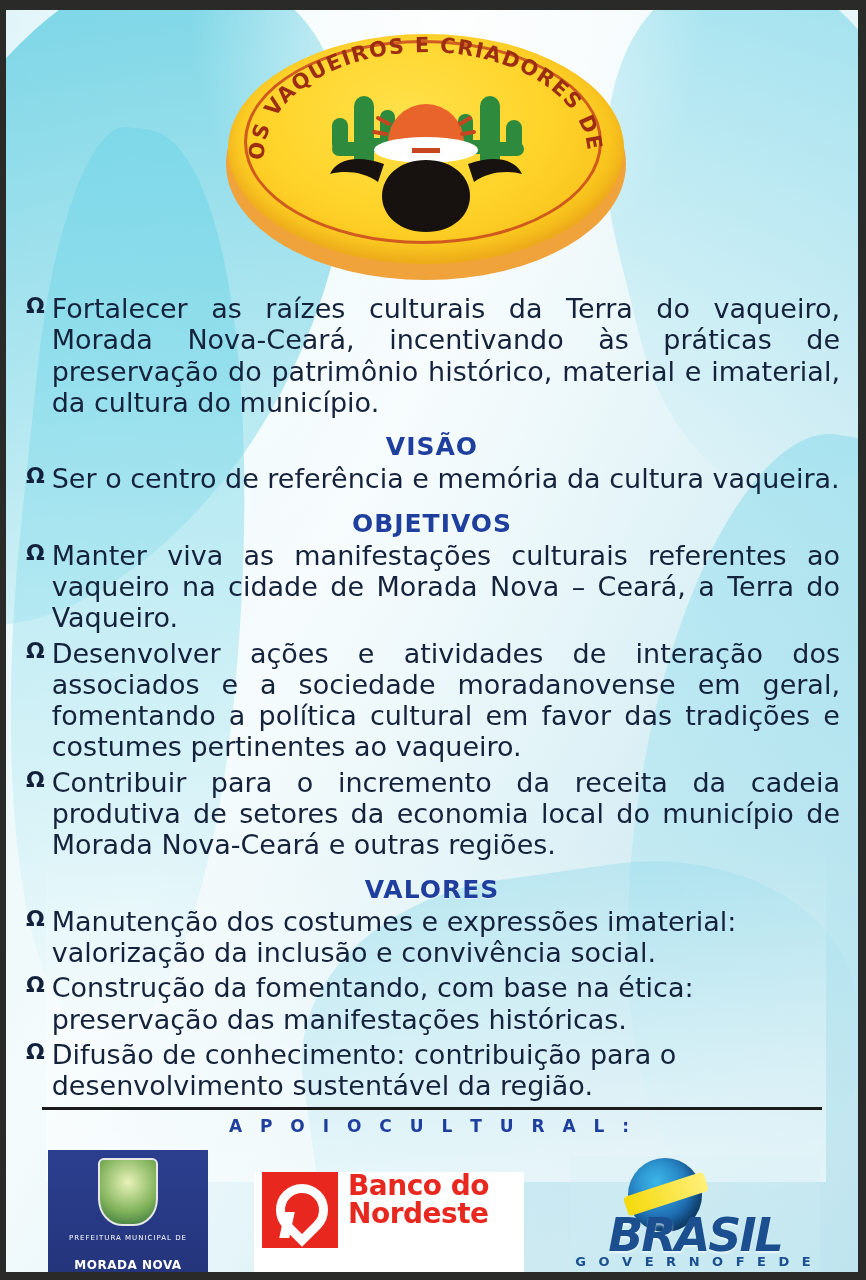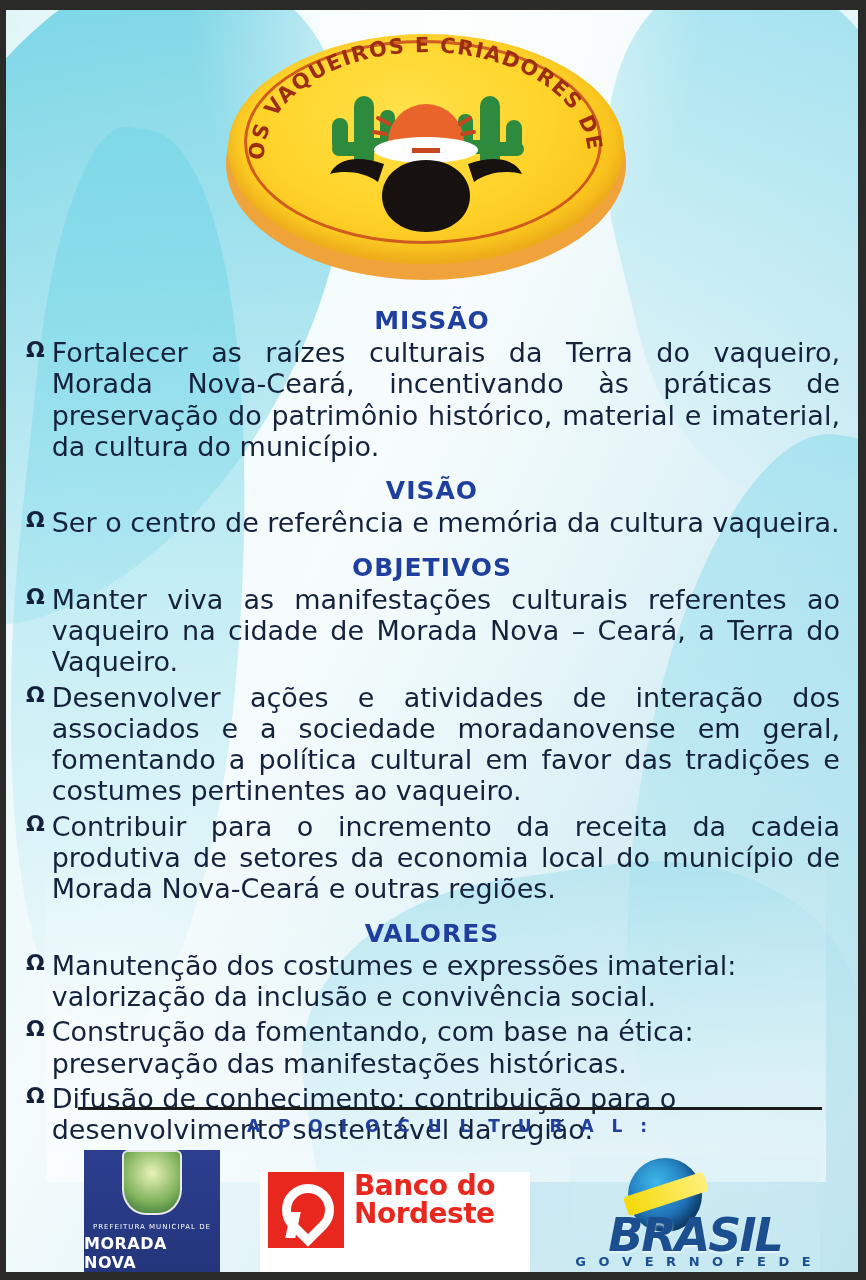--- a/index.html
+++ b/index.html
@@ -168,21 +168,20 @@
     text-align: justify;
     text-justify: inter-word;
   }
   .item-text.nojust { text-align: left; }
 
   
   .footer {
     position: absolute;
     left: 0; right: 0; bottom: 0;
     z-index: 5;
-    padding-left: 36px;
   }
   .support-rule {
     height: 3px;
     background: #1b1b1b;
     margin: 0 36px 6px 36px;
   }
   .support-label {
     text-align: center;
     color: #1f3f9e;
     font-weight: bold;
@@ -194,39 +193,39 @@
     display: flex;
     align-items: flex-end;
     justify-content: space-between;
     padding: 0 38px 0 42px;
     height: 128px;
   }
   .logo-box { position: relative; }
 
   
   .pref {
-    width: 136px; height: 122px;
+    width: 160px; height: 122px;
     background: linear-gradient(180deg, #2c3f8f 0%, #24357c 100%);
     display: flex; flex-direction: column;
     align-items: center; justify-content: flex-end;
   }
   .pref-shield {
     width: 56px; height: 64px;
     background: radial-gradient(circle at 50% 35%, #e9f3b8, #7fb15a 60%, #2f6d3a 100%);
     border: 2px solid #e8e8e8;
     border-radius: 6px 6px 40% 40%;
     margin-bottom: 8px;
   }
   .pref-small {
     color: #fff; font-size: 7px; letter-spacing: 1px;
     text-align: center; line-height: 1.2;
   }
   .pref-name {
-    color: #fff; font-size: 16px; font-weight: bold;
-    letter-spacing: 0.5px; margin-top: 3px;
+    color: #fff; font-size: 12px; font-weight: bold;
+    letter-spacing: 0.5px; margin-top: 16px;
   }
 
   
   .bnb {
     width: 270px; height: 100px;
     background: #ffffff;
     display: flex; 
     padding: 0 8px;
     box-sizing: border-box;
   }
@@ -372,21 +371,20 @@
             <path id="arcTop" d="M 36 122 A 162 104 0 0 1 360 122"></path>
             <path id="arcBottom" d="M 86 168 A 120 76 0 0 0 310 168"></path>
           </defs>
           <text>
             <textPath href="#arcTop" startOffset="50%" text-anchor="middle">ASSOCIAÇÃO DOS VAQUEIROS E CRIADORES DE MORADA NOVA</textPath>
           </text>
         </svg>
       </div>
 
       <div class="section">
-        <div class="section-title">MISSÃO</div>
         <div class="item">
           <span class="bullet">Ω</span>
           <span class="item-text">Fortalecer as raízes culturais da Terra do vaqueiro, Morada Nova-Ceará, incentivando às práticas de preservação do patrimônio histórico, material e imaterial, da cultura do município.</span>
         </div>
       </div>
 
       <div class="section">
         <div class="section-title">VISÃO</div>
         <div class="item">
           <span class="bullet">Ω</span>

